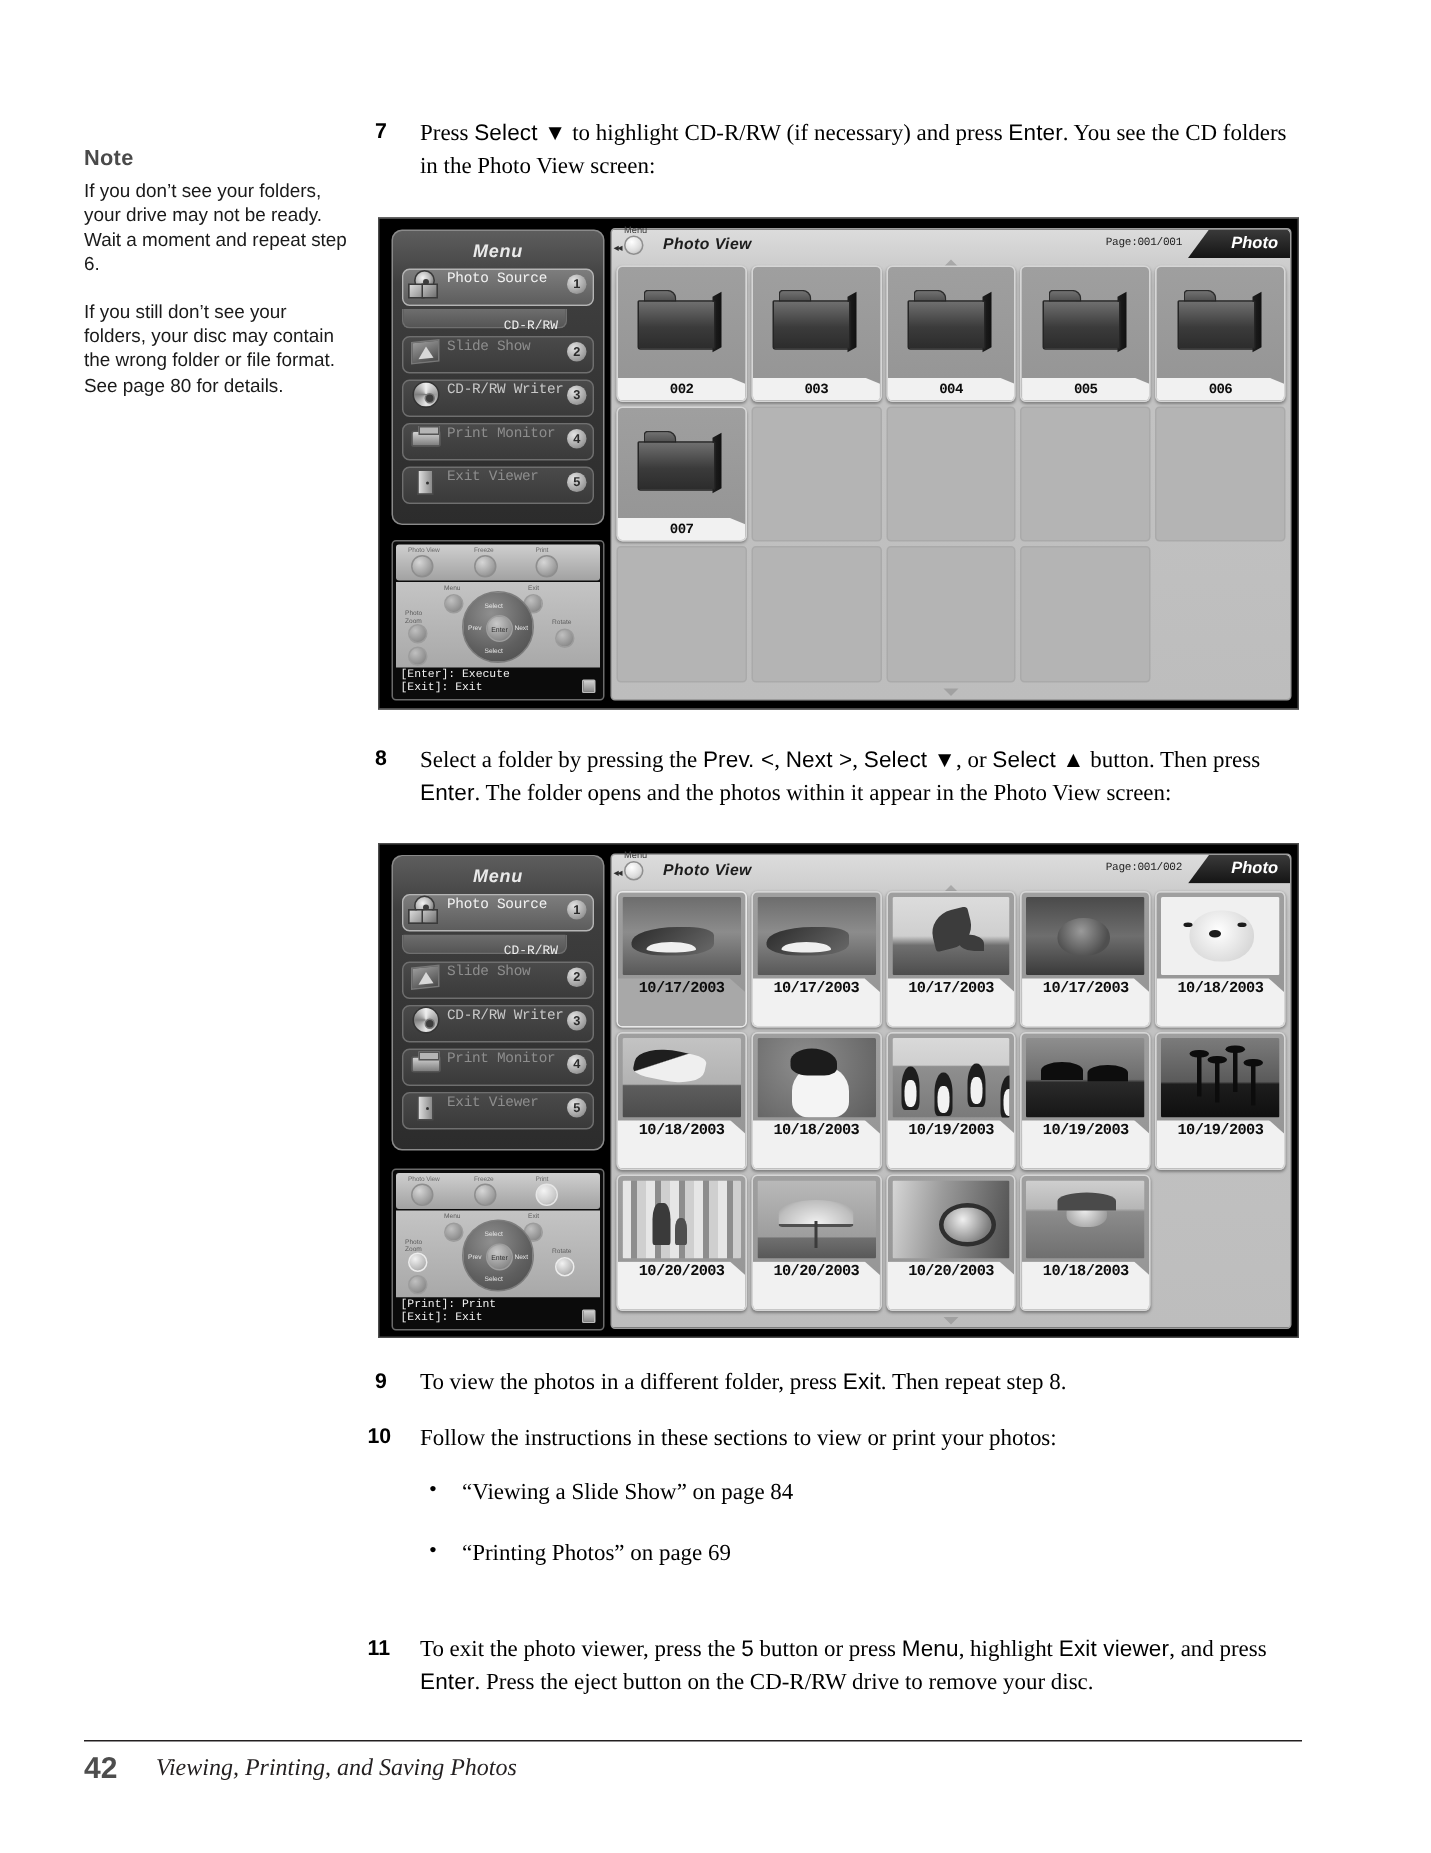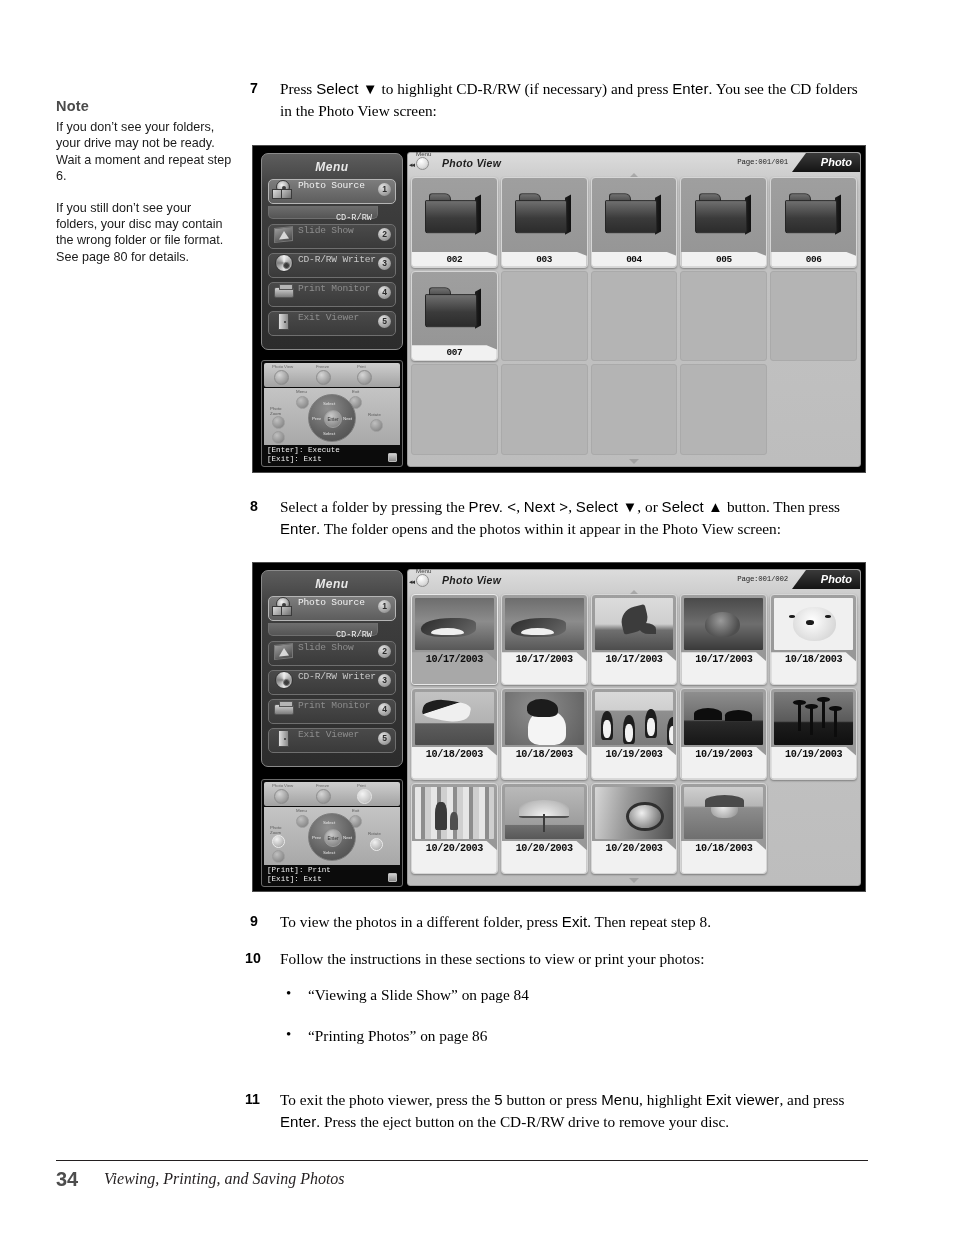--- a/index.html
+++ b/index.html
@@ -875,26 +875,26 @@
   </span>
 </div>
 
 <div class="step" style="top:948px;">
   <span class="num wide">10</span>
   <span class="body"><span>Follow the instructions in these sections to view or print your photos:</span></span>
 </div>
 
 <div class="bullets" style="top:984px;">
   <div class="bullet">“Viewing a Slide Show” on page 84</div>
-  <div class="bullet">“Printing Photos” on page 86</div>
+  <div class="bullet">“Printing Photos” on page 69</div>
 </div>
 
 <div class="step" style="top:1089px;">
   <span class="num wide">11</span>
   <span class="body">
     <span>To exit the photo viewer, press the </span><span class="ui">5</span><span> button or press </span><span class="ui">Menu</span><span>, highlight </span><span class="ui">Exit viewer</span><span>, and press </span><span class="ui">Enter</span><span>. Press the eject button on the CD-R/RW drive to remove your disc.</span>
   </span>
 </div>
 
 <div class="rule"></div>
 <div class="footer">
-  <span class="pg">34</span><span class="ttl">Viewing, Printing, and Saving Photos</span>
+  <span class="pg">42</span><span class="ttl">Viewing, Printing, and Saving Photos</span>
 </div>
 
 </body></html>

